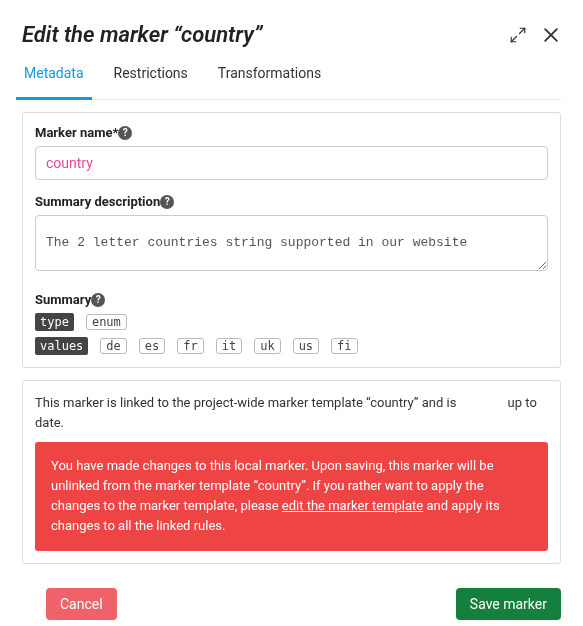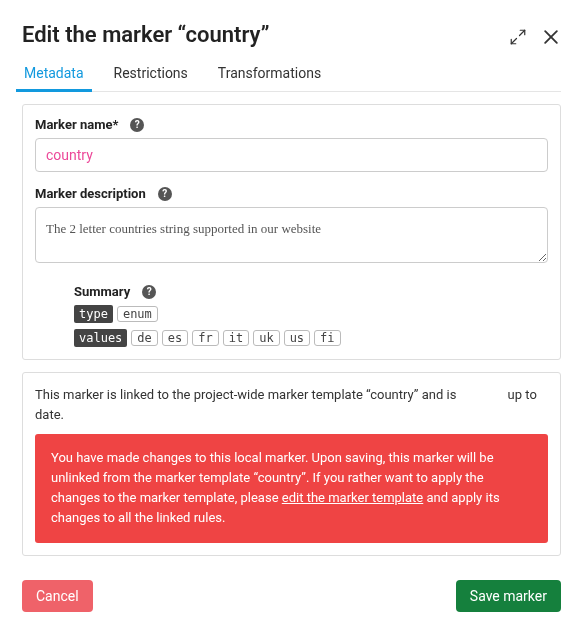--- a/index.html
+++ b/index.html
@@ -13,43 +13,44 @@
     }
     .modal {
       padding: 22px;
       display: flex;
       flex-direction: column;
       height: 100%;
     }
     .header-row {
       display: flex;
       justify-content: space-between;
-      align-items: flex-end;
+      align-items: center;
       margin-bottom: 12px;
+      font-style: italic;
     }
     .title {
       font-size: 22px;
       font-weight: 600;
       color: #222;
     }
     .header-icons {
       display: flex;
       gap: 14px;
       align-items: center;
     }
     .svg-icon { display:block; }
     .icon-btn { cursor:pointer; background:none; border:none; padding:0; }
     .tabs {
       display: flex;
       gap: 26px;
       border-bottom: 1px solid #e5e5e5;
       margin-bottom: 12px;
     }
     .tab {
-      padding: 6px 2px 10px;
+      padding: 6px 2px 18px;
       font-size: 14px;
       color: #333;
       cursor: pointer;
       position: relative;
     }
     .tab.active {
       color: #1299de;
     }
     .tab.active::after {
       content: "";
@@ -63,21 +64,21 @@
       border-radius: 3px;
       padding: 12px 12px;
       margin-bottom: 12px;
     }
     .field-label {
       font-weight: 700;
       font-size: 13px;
       color: #222;
       display: flex;
       align-items: center;
-      gap: 12px;
+      gap: 0;
       margin-bottom: 6px;
     }
     .help-circle {
       width: 14px; height: 14px;
       border-radius: 50%;
       background: #555;
       color: #fff;
       display: inline-flex;
       align-items: center;
       justify-content: center;
@@ -92,34 +93,34 @@
       padding: 8px 10px;
       font-size: 14px;
       color: #ec4899;
       font-family: inherit;
       margin-bottom: 14px;
     }
     .textarea {
       width: 100%;
       border: 1px solid #ccc;
       border-radius: 4px;
-      padding: 13px 10px;
+      padding: 19px 10px;
       font-size: 13px;
       color: #555;
-      font-family: Liberation Serif, serif;
+      font-family: Liberation Mono, monospace;
       resize: vertical;
       height: 56px;
       margin-bottom: 14px;
     }
-    .summary-block { margin-top: 4px; margin-left: 39px; }
+    .summary-block { margin-top: 4px; }
     .tagline {
       display: flex;
       align-items: center;
       flex-wrap: wrap;
-      gap: 4px;
+      gap: 12px;
       margin-top: 6px;
     }
     .tag-key {
       background: #444;
       color: #fff;
       font-family: ui-monospace, SFMono-Regular, Menlo, monospace;
       font-size: 12px;
       padding: 2px 5px;
       border-radius: 2px;
     }
@@ -154,20 +155,21 @@
       justify-content: space-between;
       padding-top: 12px;
     }
     .btn {
       border: none;
       border-radius: 4px;
       padding: 8px 14px;
       font-size: 14px;
       cursor: pointer;
       font-family: inherit;
+      margin-left: 24px;
     }
     .btn-cancel { background: #ef6269; color: #fff; }
     .btn-save   { background: #15803d; color: #fff; }
   </style>
 </head>
 <body>
 
 <div class="modal">
 
   <div class="header-row">
@@ -197,21 +199,21 @@
   </div>
 
   <div class="panel">
     <div class="field-label">
       <span>Marker name*</span>
       <span class="help-circle">?</span>
     </div>
     <input class="text-input" type="text" value="country" style="">
 
     <div class="field-label">
-      <span>Marker description</span>
+      <span>Summary description</span>
       <span class="help-circle">?</span>
     </div>
     <textarea class="textarea" style="">The 2 letter countries string supported in our website</textarea>
 
     <div class="summary-block">
       <div class="field-label">
         <span>Summary</span>
         <span class="help-circle">?</span>
       </div>
       <div class="tagline">

